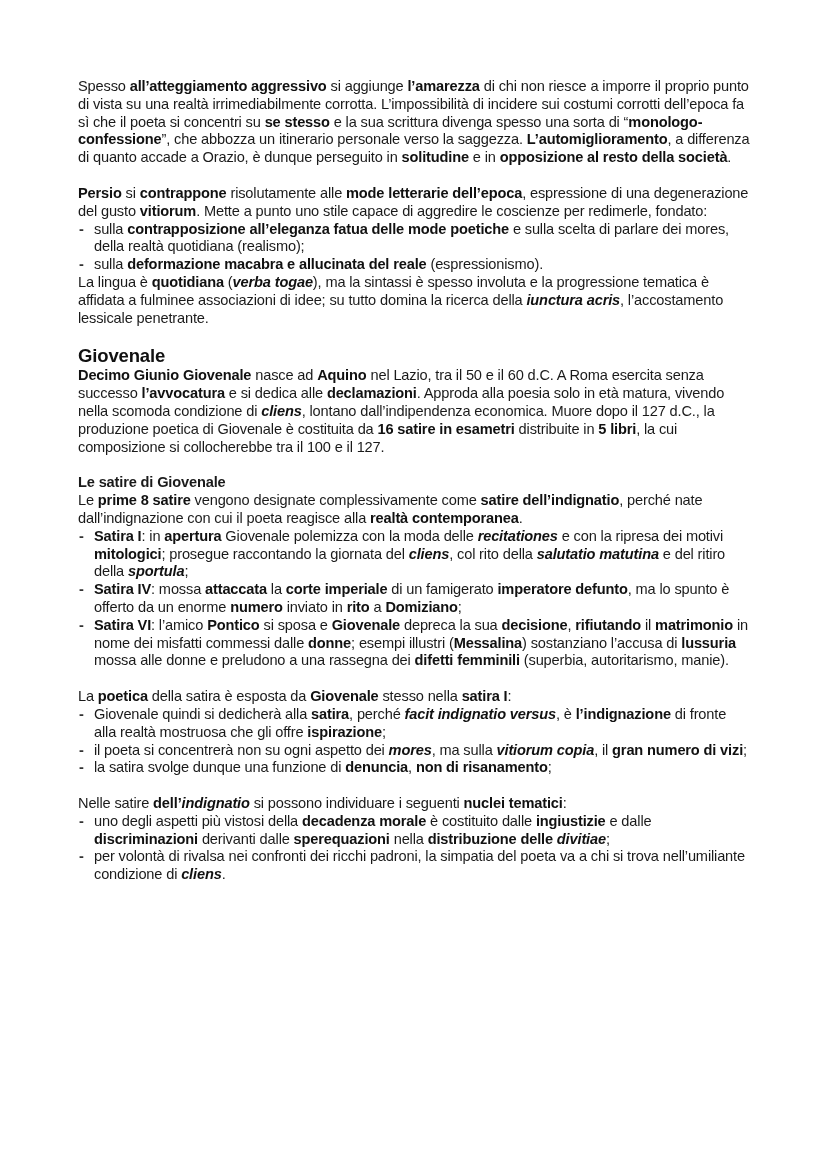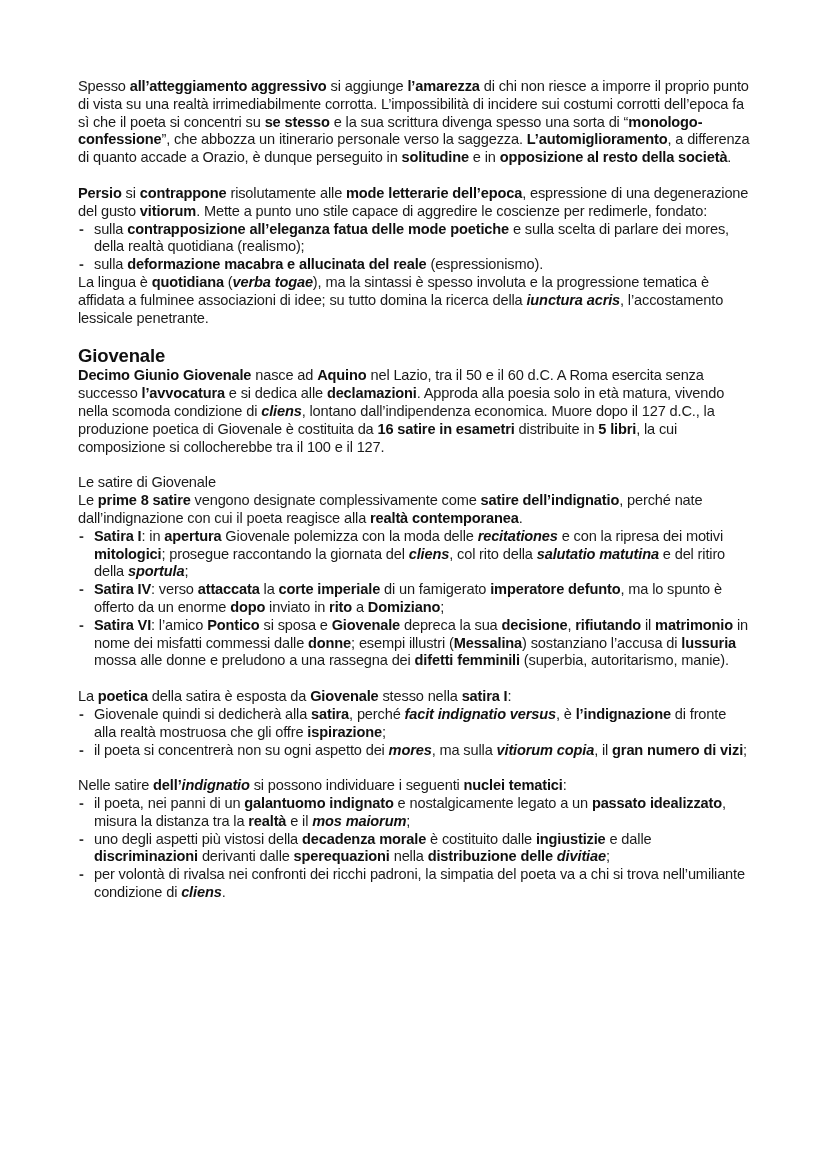--- a/index.html
+++ b/index.html
@@ -15,21 +15,21 @@
     line-height: 17.8px;
     letter-spacing: -0.15px;
   }
   p { margin: 0; }
   .gap { height: 18px; }
   .gap-sm { height: 16px; }
   .h1 {
     font-size: 18.5px; font-weight: bold; line-height: 22px;
     margin-top: 2px; color: #111;
   }
-  .h2 { font-weight: normal; }
+  .h2 { font-weight: bold; }
   ul.dash { list-style: none; margin: 0; padding: 0; }
   ul.dash li { position: relative; padding-left: 16px; }
   ul.dash li::before {
     content: "-"; position: absolute; left: 1px; top: 0; font-weight: bold; color: #333;
   }
   b { font-weight: bold; color: #111; }
   .bi { font-weight: bold; font-style: italic; color: #111; }
 </style>
 </head>
 <body>
@@ -44,29 +44,29 @@
     </ul>
     <p><span>La lingua è </span><b>quotidiana</b><span> (</span><span class="bi">verba togae</span><span>), ma la sintassi è spesso involuta e la progressione tematica è affidata a fulminee associazioni di idee; su tutto domina la ricerca della </span><span class="bi">iunctura acris</span><span>, l’accostamento lessicale penetrante.</span></p>
     <div class="gap-sm"></div>
     <div class="h1">Giovenale</div>
     <p><b>Decimo Giunio Giovenale</b><span> nasce ad </span><b>Aquino</b><span> nel Lazio, tra il 50 e il 60 d.C. A Roma esercita senza successo </span><b>l’avvocatura</b><span> e si dedica alle </span><b>declamazioni</b><span>. Approda alla poesia solo in età matura, vivendo nella scomoda condizione di </span><span class="bi">cliens</span><span>, lontano dall’indipendenza economica. Muore dopo il 127 d.C., la produzione poetica di Giovenale è costituita da </span><b>16 satire in esametri</b><span> distribuite in </span><b>5 libri</b><span>, la cui composizione si collocherebbe tra il 100 e il 127.</span></p>
     <div class="gap"></div>
     <div class="h2">Le satire di Giovenale</div>
     <p><span>Le </span><b>prime 8 satire</b><span> vengono designate complessivamente come </span><b>satire dell’indignatio</b><span>, perché nate dall’indignazione con cui il poeta reagisce alla </span><b>realtà contemporanea</b><span>.</span></p>
     <ul class="dash">
       <li><b>Satira I</b><span>: in </span><b>apertura</b><span> Giovenale polemizza con la moda delle </span><span class="bi">recitationes</span><span> e con la ripresa dei motivi </span><b>mitologici</b><span>; prosegue raccontando la giornata del </span><span class="bi">cliens</span><span>, col rito della </span><span class="bi">salutatio matutina</span><span> e del ritiro della </span><span class="bi">sportula</span><span>;</span></li>
-      <li><b>Satira IV</b><span>: verso </span><b>attaccata</b><span> la </span><b>corte imperiale</b><span> di un famigerato </span><b>imperatore defunto</b><span>, ma lo spunto è offerto da un enorme </span><b>dopo</b><span> inviato in </span><b>rito</b><span> a </span><b>Domiziano</b><span>;</span></li>
+      <li><b>Satira IV</b><span>: mossa </span><b>attaccata</b><span> la </span><b>corte imperiale</b><span> di un famigerato </span><b>imperatore defunto</b><span>, ma lo spunto è offerto da un enorme </span><b>numero</b><span> inviato in </span><b>rito</b><span> a </span><b>Domiziano</b><span>;</span></li>
       <li><b>Satira VI</b><span>: l’amico </span><b>Pontico</b><span> si sposa e </span><b>Giovenale</b><span> depreca la sua </span><b>decisione</b><span>, </span><b>rifiutando</b><span> il </span><b>matrimonio</b><span> in nome dei misfatti commessi dalle </span><b>donne</b><span>; esempi illustri (</span><b>Messalina</b><span>) sostanziano l’accusa di </span><b>lussuria</b><span> mossa alle donne e preludono a una rassegna dei </span><b>difetti femminili</b><span> (superbia, autoritarismo, manie).</span></li>
     </ul>
     <div class="gap"></div>
     <p><span>La </span><b>poetica</b><span> della satira è esposta da </span><b>Giovenale</b><span> stesso nella </span><b>satira I</b><span>:</span></p>
     <ul class="dash">
       <li><span>Giovenale quindi si dedicherà alla </span><b>satira</b><span>, perché </span><span class="bi">facit indignatio versus</span><span>, è </span><b>l’indignazione</b><span> di fronte alla realtà mostruosa che gli offre </span><b>ispirazione</b><span>;</span></li>
       <li><span>il poeta si concentrerà non su ogni aspetto dei </span><span class="bi">mores</span><span>, ma sulla </span><span class="bi">vitiorum copia</span><span>, il </span><b>gran numero di vizi</b><span>;</span></li>
+      <li><span>la satira svolge dunque una funzione di </span><b>denuncia</b><span>, </span><b>non di risanamento</b><span>;</span></li>
     </ul>
     <div class="gap"></div>
     <p><span>Nelle satire </span><b>dell’</b><span class="bi">indignatio</span><span> si possono individuare i seguenti </span><b>nuclei tematici</b><span>:</span></p>
     <ul class="dash">
-      <li><span>il poeta, nei panni di un </span><b>galantuomo indignato</b><span> e nostalgicamente legato a un </span><b>passato idealizzato</b><span>, misura la distanza tra la </span><b>realtà</b><span> e il </span><span class="bi">mos maiorum</span><span>;</span></li>
       <li><span>uno degli aspetti più vistosi della </span><b>decadenza morale</b><span> è costituito dalle </span><b>ingiustizie</b><span> e dalle </span><b>discriminazioni</b><span> derivanti dalle </span><b>sperequazioni</b><span> nella </span><b>distribuzione delle </b><span class="bi">divitiae</span><span>;</span></li>
       <li><span>per volontà di rivalsa nei confronti dei ricchi padroni, la simpatia del poeta va a chi si trova nell’umiliante condizione di </span><span class="bi">cliens</span><span>.</span></li>
     </ul>
   </div>
 
 </body></html>

